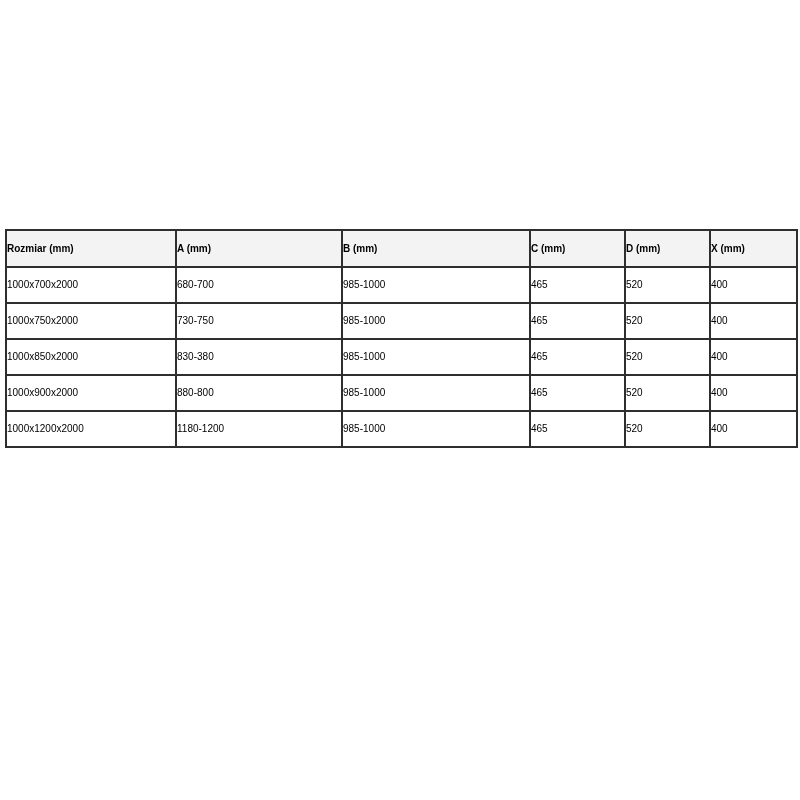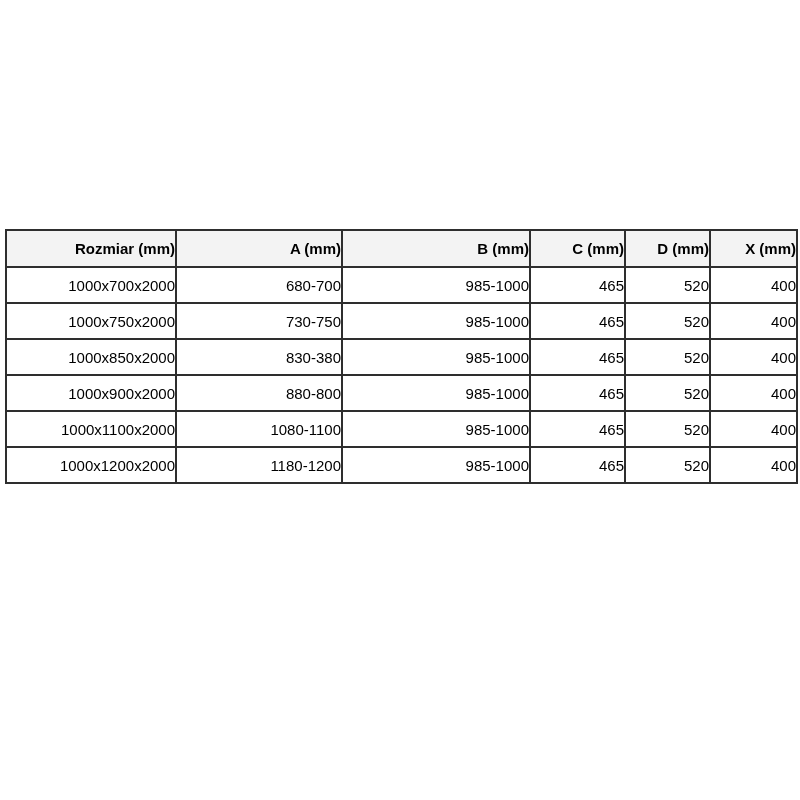--- a/index.html
+++ b/index.html
@@ -23,24 +23,24 @@
     width:791px;
   }
   table.spec-table{
     border-collapse:collapse;
     table-layout:fixed;
     width:791px;
   }
   .spec-table th,
   .spec-table td{
     border:2px solid var(--border-color);
-    text-align:right;
+    text-align:left;
     vertical-align:middle;
     height:36px;
-    font-size:15px;
+    font-size:10px;
     line-height:1;
     background:var(--row-bg);
     overflow:hidden;
     white-space:nowrap;
   }
   .spec-table th{
     background:var(--header-bg);
     font-weight:bold;
     height:37px;
   }
@@ -95,28 +95,20 @@
         </tr>
         <tr>
           <td>1000x900x2000</td>
           <td>880-800</td>
           <td>985-1000</td>
           <td>465</td>
           <td>520</td>
           <td>400</td>
         </tr>
         <tr>
-          <td>1000x1100x2000</td>
-          <td>1080-1100</td>
-          <td>985-1000</td>
-          <td>465</td>
-          <td>520</td>
-          <td>400</td>
-        </tr>
-        <tr>
           <td>1000x1200x2000</td>
           <td>1180-1200</td>
           <td>985-1000</td>
           <td>465</td>
           <td>520</td>
           <td>400</td>
         </tr>
       </tbody>
   </table>
 </div>

